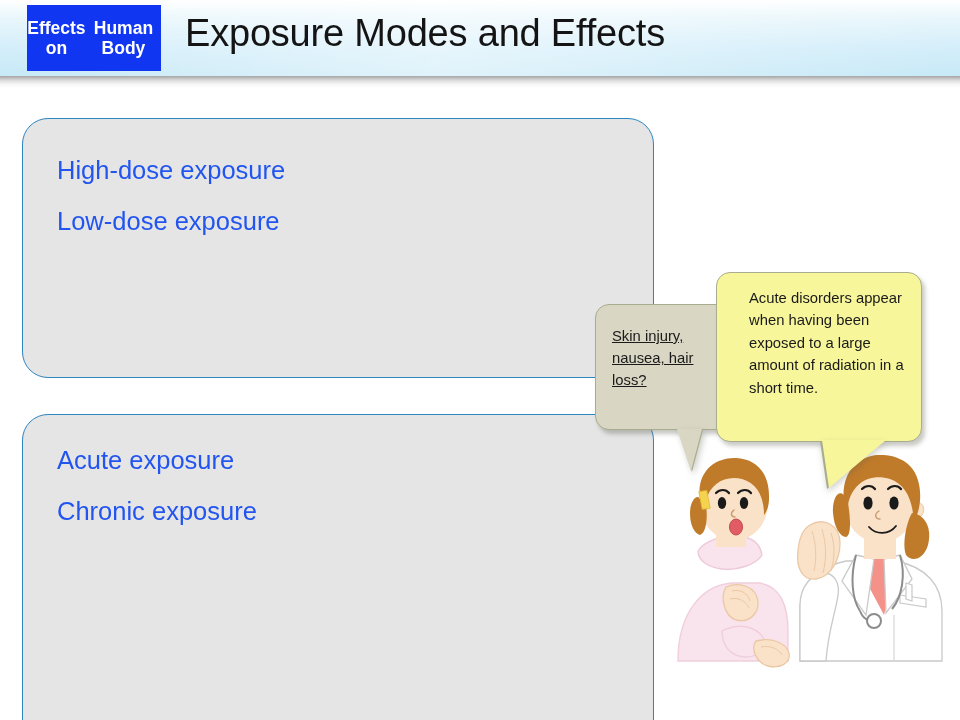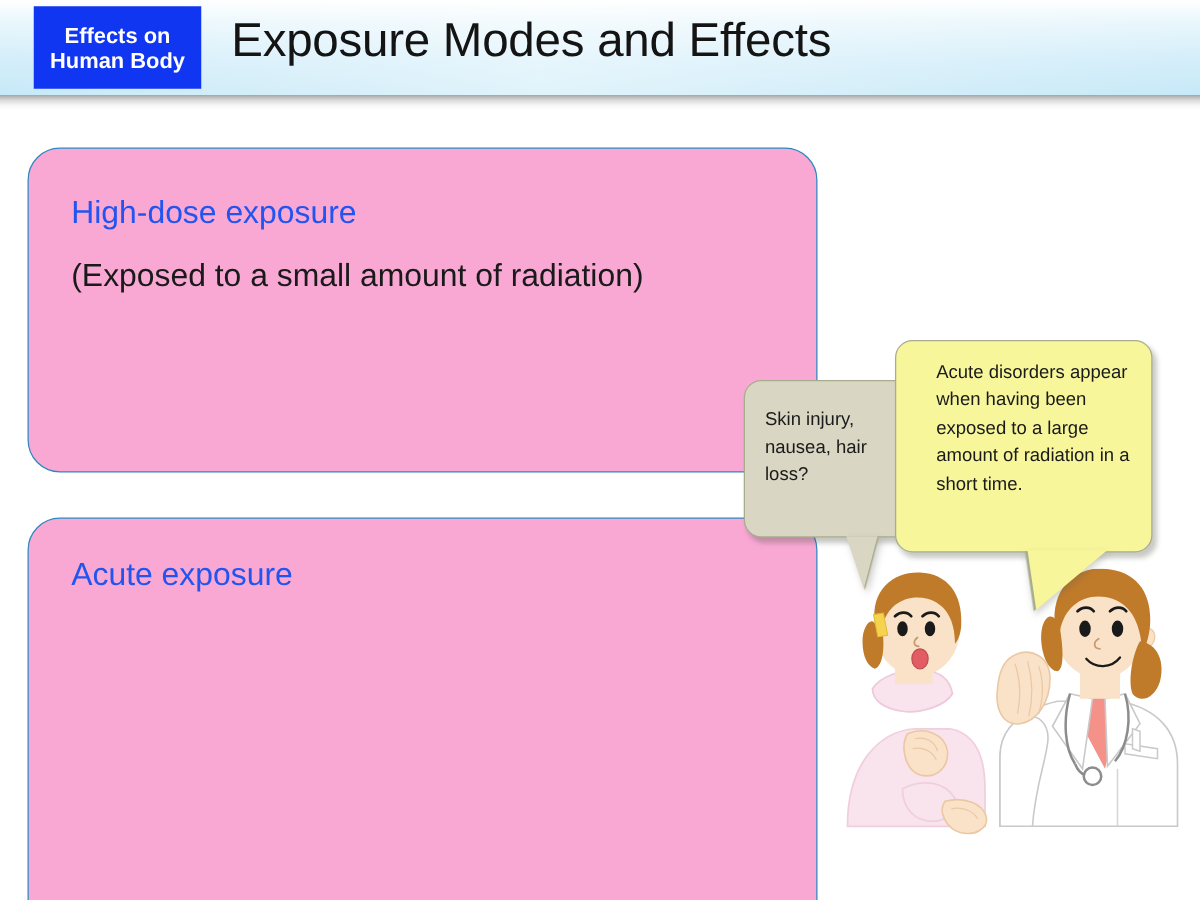--- a/index.html
+++ b/index.html
@@ -45,21 +45,21 @@
     left: 27px;
     top: 5px;
     width: 134px;
     height: 66px;
     background: #1136f2;
     color: #ffffff;
     font-weight: bold;
     font-size: 17.5px;
     line-height: 1.16;
     display: flex;
-    flex-direction: column;
+    flex-direction: row;
     align-items: center;
     justify-content: center;
     text-align: center;
     z-index: 4;
   }
   .page-title {
     position: absolute;
     left: 185px;
     top: 12px;
     font-size: 38px;
@@ -68,21 +68,21 @@
     letter-spacing: -0.2px;
     white-space: nowrap;
     z-index: 3;
   }
 
   
   .content-box {
     position: absolute;
     border: 1.6px solid #2E86C1;
     border-radius: 26px;
-    background: #f9a8d4;
+    background: #e5e5e5;
     box-sizing: border-box;
   }
   #box-top    { left: 22px; top: 118px; width: 632px; height: 260px; }
   #box-bottom { left: 22px; top: 414px; width: 632px; height: 356px; }
 
   .box-inner { padding: 36px 30px 0 34px; }
   #box-bottom .box-inner { padding-top: 30px; }
 
   .term {
     color: #2255f0;
@@ -115,20 +115,21 @@
     top: 304px;
     width: 142px;
     height: 126px;
     background: #d9d6c3;
     border: 1.6px solid #a9ad8f;
     box-shadow: 3px 4px 4px rgba(90,90,80,0.35);
     padding: 20px 10px 0 16px;
     font-size: 14.8px;
     line-height: 1.5;
     color: #1a1a1a;
+    text-decoration: underline;
   }
   #bubble-gray .tail {
     position: absolute;
     left: 81px;
     top: 124px;
     width: 0; height: 0;
     border-left: 14px solid transparent;
     border-right: 11px solid transparent;
     border-top: 42px solid #d9d6c3;
     filter: drop-shadow(1.4px 1.4px 0 #a9ad8f) drop-shadow(2px 3px 3px rgba(90,90,80,0.3));
@@ -178,28 +179,29 @@
   <span>Effects on</span>
   <span>Human Body</span>
 </div>
 
 <div class="page-title">Exposure Modes and Effects</div>
 
 <div class="content-box" id="box-top">
   <div class="box-inner">
     <div class="term">High-dose exposure</div>
     <div class="gap"></div>
-    <div class="desc">(Exposed to a small amount of radiation)</div>
+    <div class="term">Low-dose exposure</div>
   </div>
 </div>
 
 <div class="content-box" id="box-bottom">
   <div class="box-inner">
     <div class="term">Acute exposure</div>
     <div class="gap"></div>
+    <div class="term">Chronic exposure</div>
   </div>
 </div>
 
 <div id="people">
   <svg width="300" height="265" viewBox="0 0 300 265" xmlns="http://www.w3.org/2000/svg">
 
     <g>
 
       <path d="M18 206 C18 155 44 130 72 128 L100 128 C122 132 128 152 128 176 L128 206 Z" fill="#F9E3EC" stroke="#F0CFDC" stroke-width="1.4"></path>
 

